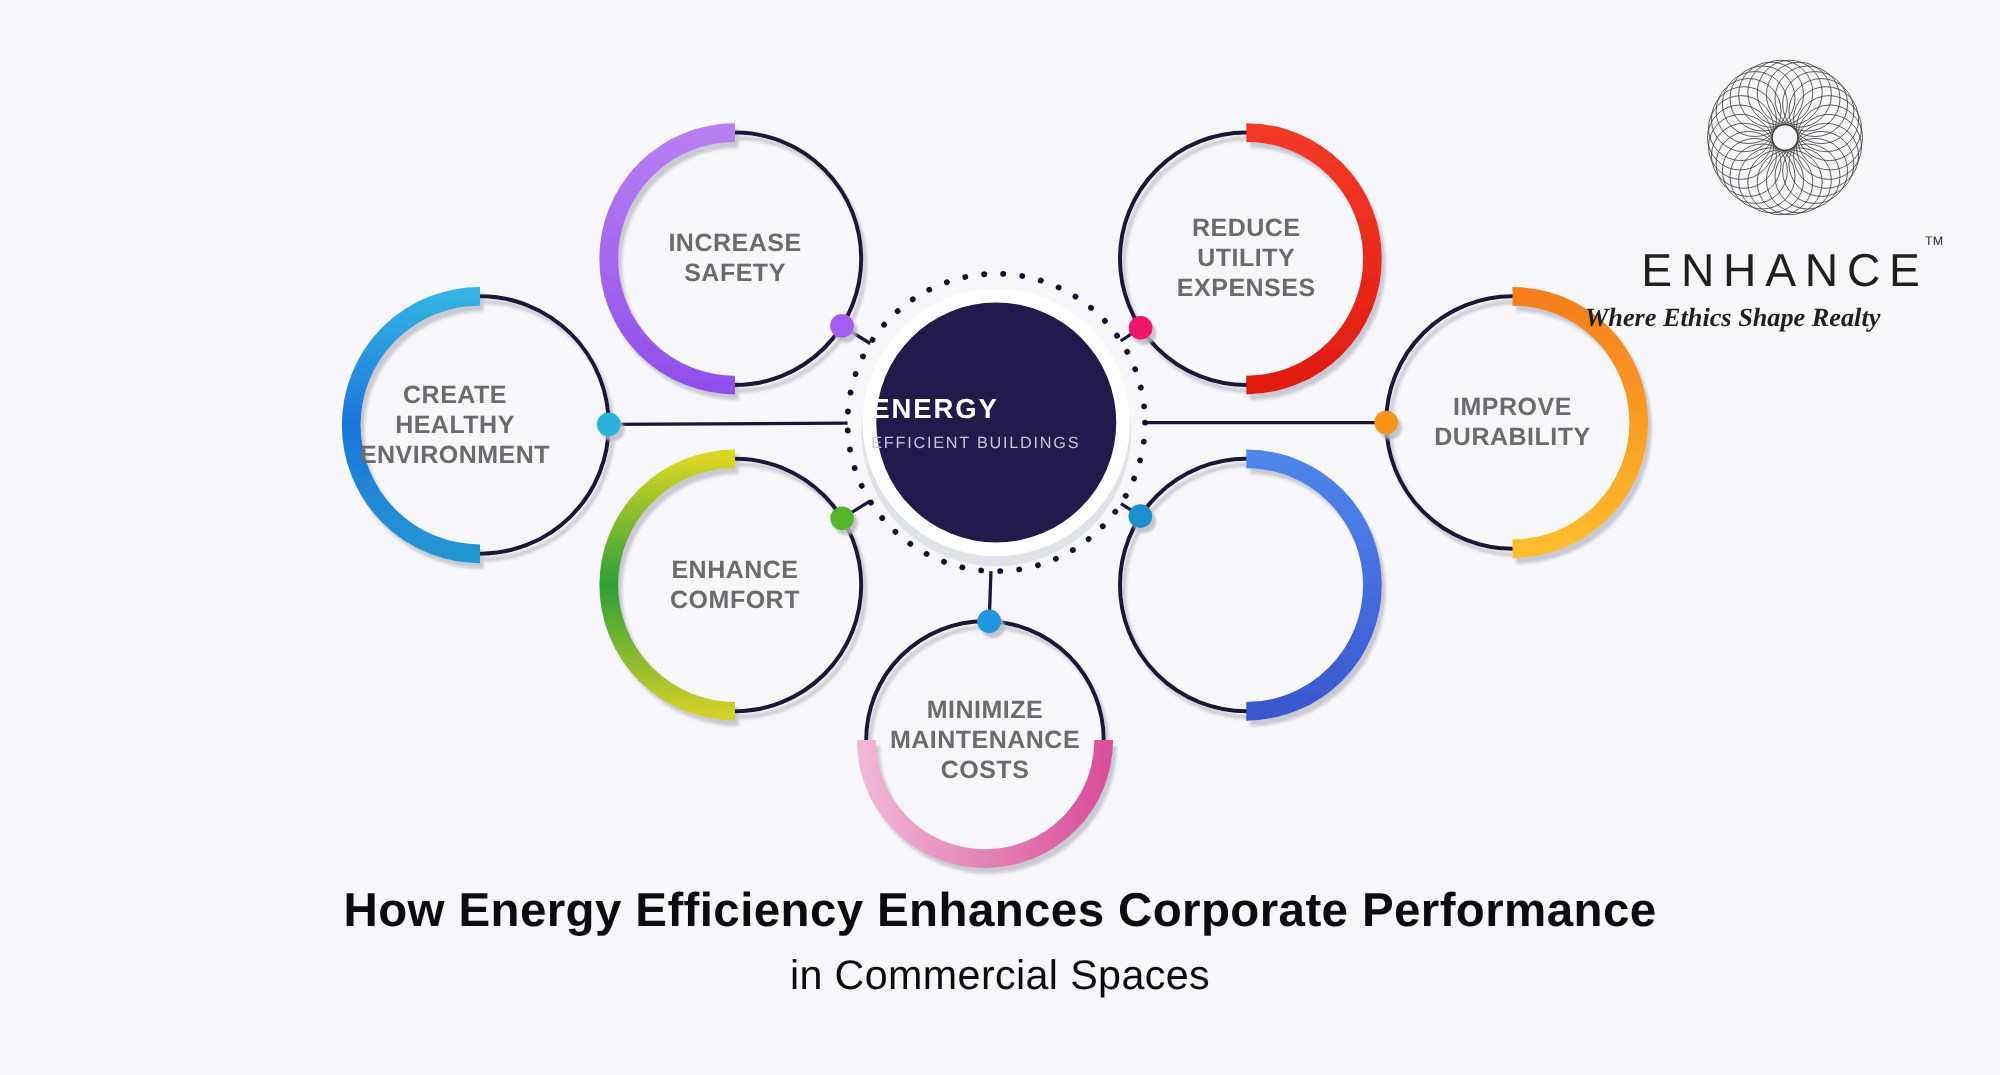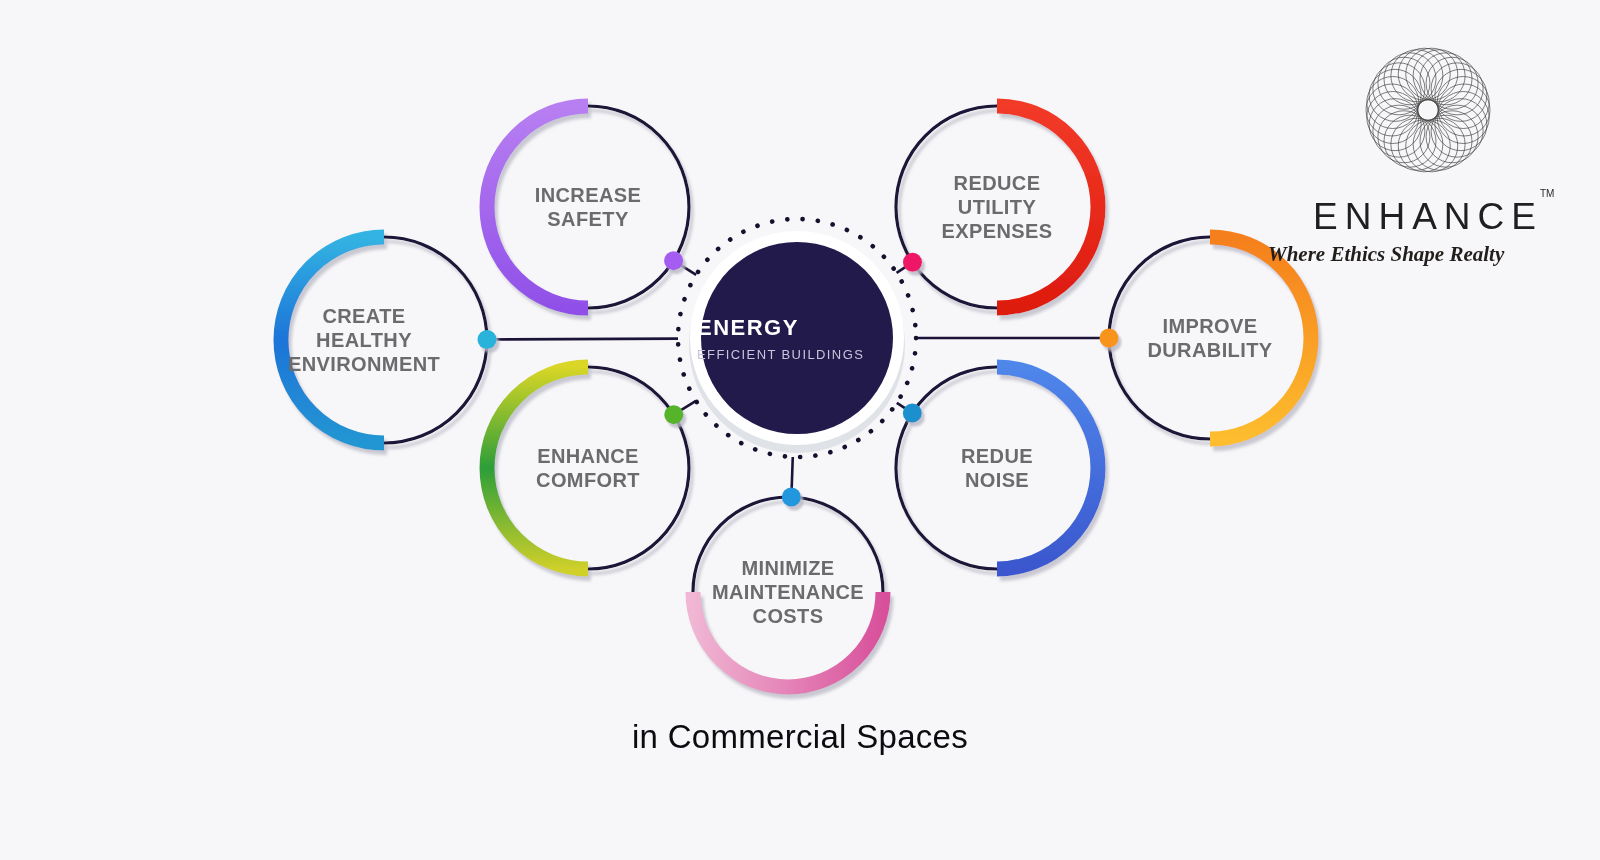--- a/index.html
+++ b/index.html
@@ -178,22 +178,20 @@
       <div class="node-label" style="left: 997px; top: 207px;">REDUCE
 UTILITY
 EXPENSES</div>
       <div class="node-label" style="left: 364px; top: 340px;">CREATE
 HEALTHY
 ENVIRONMENT</div>
       <div class="node-label" style="left: 1210px; top: 338px;">IMPROVE
 DURABILITY</div>
       <div class="node-label" style="left: 588px; top: 468px;">ENHANCE
 COMFORT</div>
-      <div class="node-label" style="left: 997px; top: 468px;">REDUE
-NOISE</div>
       <div class="node-label" style="left: 788px; top: 592px;">MINIMIZE
 MAINTENANCE
 COSTS</div>
     </div>
 
   <div class="center-text" style="left:797px;top:338px;">
     <div class="center-title">ENERGY</div>
     <div class="center-subtitle">EFFICIENT BUILDINGS</div>
   </div>
 
@@ -231,16 +229,17 @@
           <circle cx="32.88763647513363" cy="-14.642519150728805" r="26" fill="none" stroke="#3a3a3a" stroke-width="0.65"></circle>
           <circle cx="35.213313626417005" cy="-7.484820869439323" r="26" fill="none" stroke="#3a3a3a" stroke-width="0.65"></circle>
         </g>
       </svg>
     <div class="brand-name">ENHANCE</div>
     <div class="brand-tm">TM</div>
     <div class="brand-tagline">Where Ethics Shape Realty</div>
   </div>
 
   <div class="footer">
+    <div class="footer-line1">How Energy Efficiency Enhances Corporate Performance</div>
     <div class="footer-line2">in Commercial Spaces</div>
   </div>
 
 </div>
 
 </body></html>

